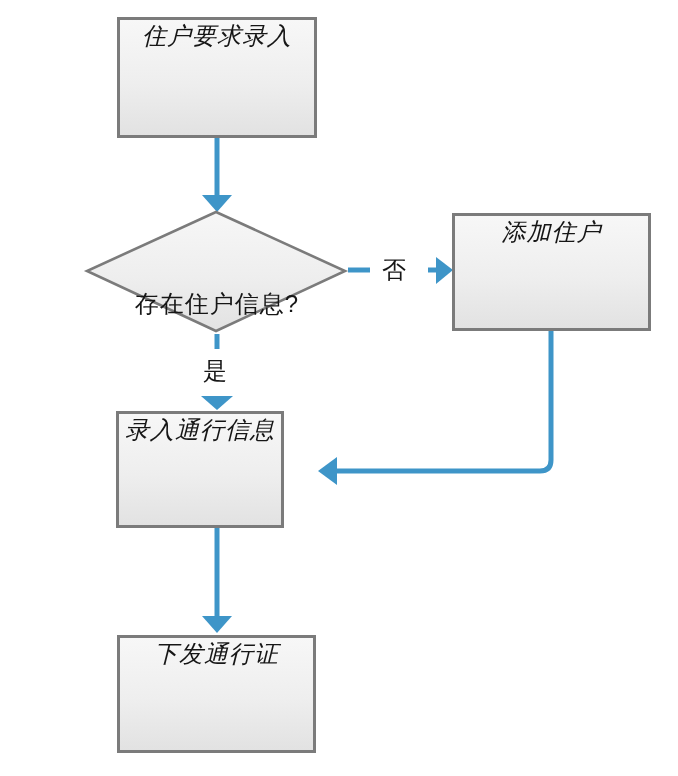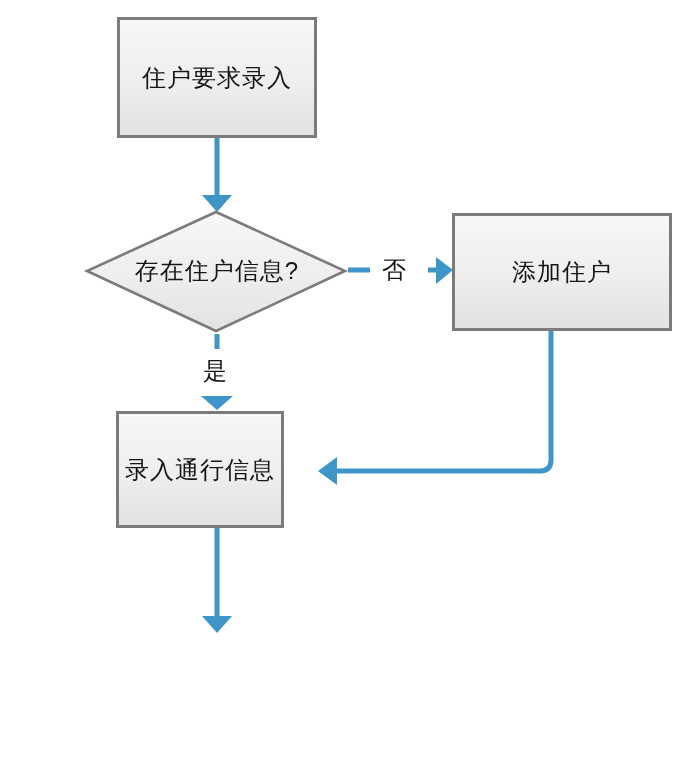--- a/index.html
+++ b/index.html
@@ -11,33 +11,35 @@
     font-family:"Liberation Sans", sans-serif;
     overflow:hidden;
   }
   .layer { position:absolute; left:0; top:0; }
   .node {
     position:absolute;
     box-sizing:border-box;
     border:3px solid #7b7b7b;
     background:linear-gradient(180deg,#f7f7f7 0%,#eeeeee 55%,#e2e2e2 100%);
     display:flex;
-    align-items:center;
+    align-items:flex-start;
     justify-content:center;
     font-size:24px;
     color:#161616;
     letter-spacing:1px;
+    font-style:italic;
   }
   .diamond-label {
     position:absolute;
     transform:translate(-50%,-50%);
     font-size:24px;
     color:#161616;
     letter-spacing:1px;
     white-space:nowrap;
+    margin-top:33px;
   }
   .edge-label {
     position:absolute;
     transform:translate(-50%,-50%);
     font-size:24px;
     color:#161616;
     background:#ffffff;
     padding:0 2px;
     white-space:nowrap;
   }
@@ -85,28 +87,31 @@
       <polygon class="arrowhead" points="202,616 232,616 217,633"></polygon>
     </g>
 
     <polygon class="diamond-shape" points="216,212 345,271 216,331 87,271"></polygon>
   </svg>
 
   <div class="node" style="left:117px;top:17px;width:200px;height:121px">
     <span>住户要求录入</span>
   </div>
 
-  <div class="node" style="left:452px;top:213px;width:220px;height:118px">
+  <div class="node" style="left:452px;top:213px;width:199px;height:118px">
     <span>添加住户</span>
   </div>
 
   <div class="node" style="left:116px;top:411px;width:168px;height:117px">
     <span>录入通行信息</span>
   </div>
 
+  <div class="node" style="left:117px;top:635px;width:199px;height:118px">
+    <span>下发通行证</span>
+  </div>
 
   <div class="diamond-label" style="left:217px;top:271px">存在住户信息?</div>
 
   <div class="edge-label" style="left:394px;top:270px">否</div>
 
   <div class="edge-label" style="left:215px;top:371px">是</div>
 
 </div>
 
 </body></html>

